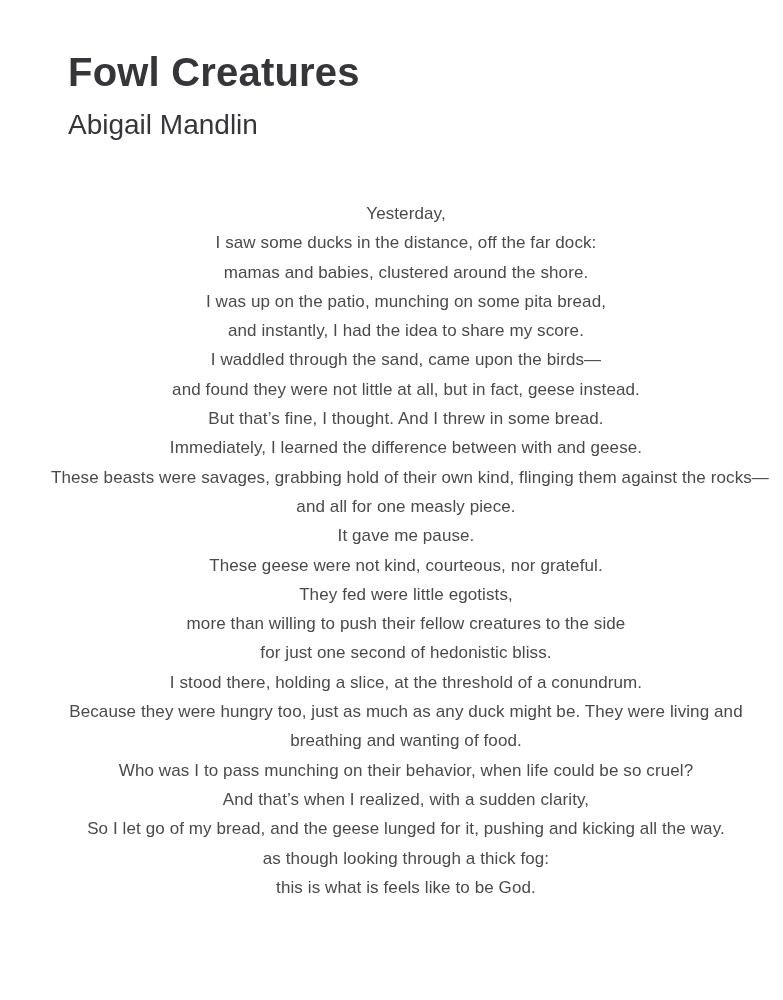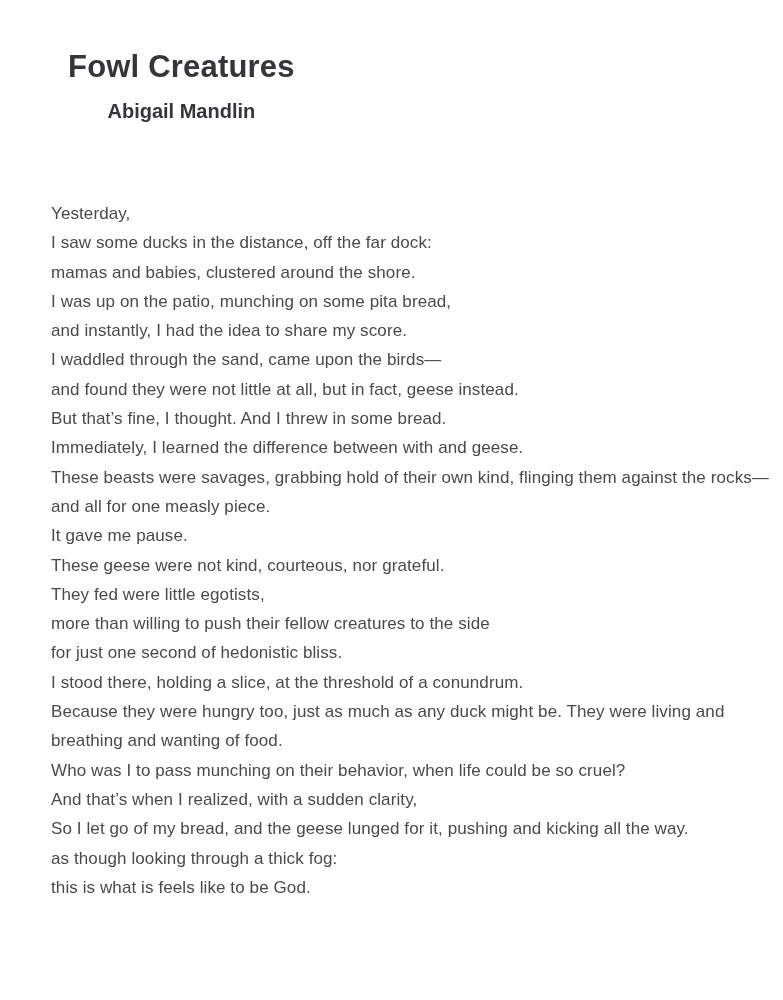--- a/index.html
+++ b/index.html
@@ -15,47 +15,47 @@
     overflow: hidden;
     font-family: "Liberation Sans", "DejaVu Sans", sans-serif;
   }
   .doc-header {
     position: absolute;
     left: 68px;
     top: 50px;
   }
   .doc-title {
     margin: 0;
-    font-size: 31px;
+    font-size: 40px;
     font-weight: 700;
     letter-spacing: 0.2px;
     color: #36363a;
     line-height: 1.1;
   }
   .doc-author {
     margin: 16px 0 0 0;
-    font-size: 20px;
-    font-weight: 700;
+    font-size: 28px;
+    font-weight: 400;
     color: #36363a;
     line-height: 1.1;
-    text-align: center;
   }
   .poem {
     position: absolute;
     left: 51px;
     top: 199px;
     width: 710px;
     font-size: 17px;
     color: #4a4a4c;
     font-weight: 400;
   }
   .poem-line {
     line-height: 29.3px;
     white-space: nowrap;
     letter-spacing: 0.1px;
+    text-align: center;
   }
 </style>
 </head>
 <body>
 
 <div class="page">
   <div class="doc-header">
     <h1 class="doc-title">Fowl Creatures</h1>
     <h2 class="doc-author">Abigail Mandlin</h2>
   </div>

